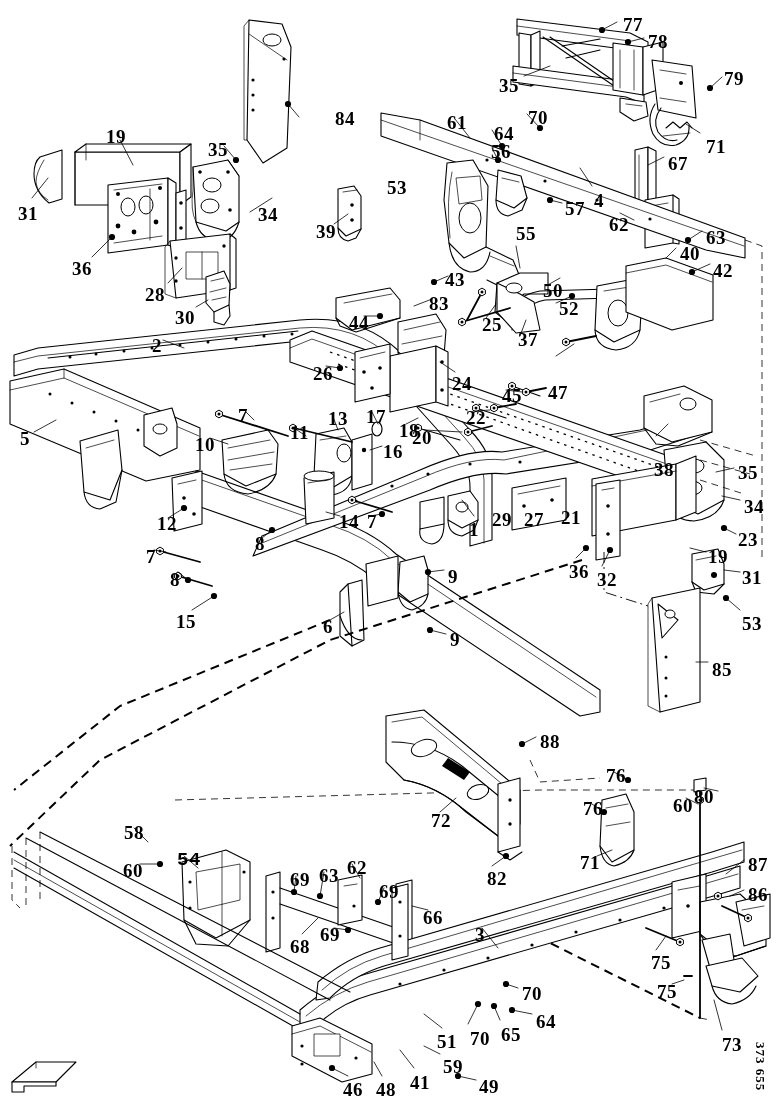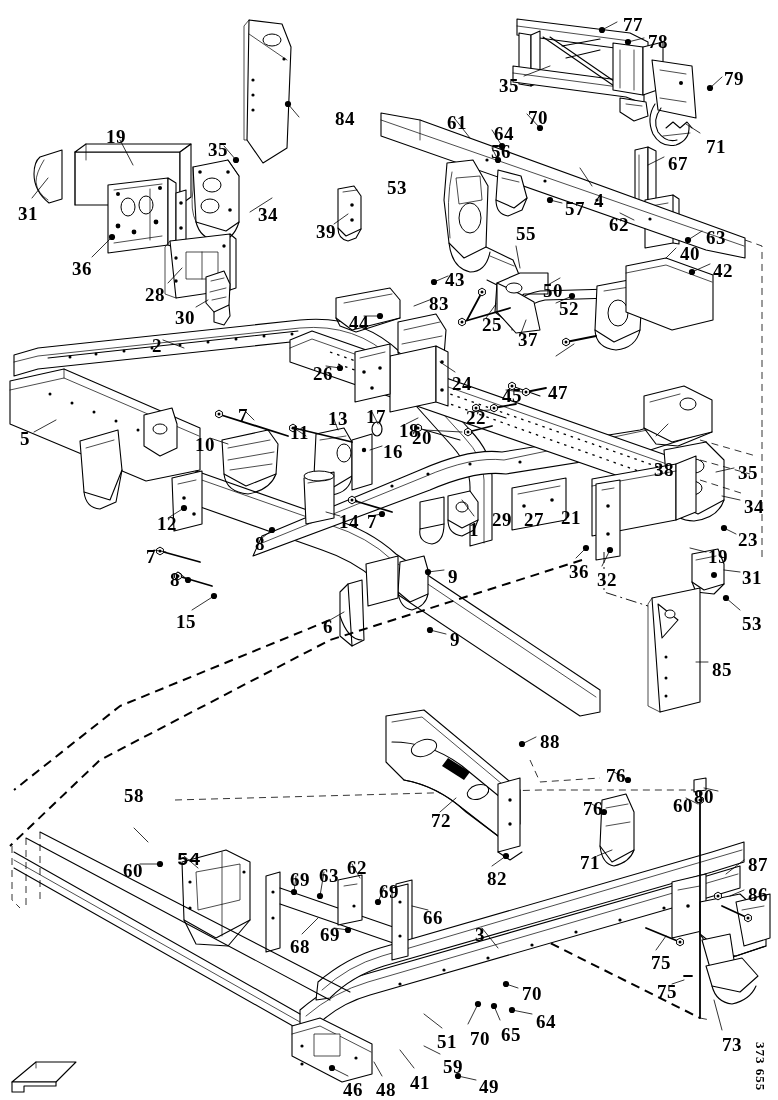--- a/index.html
+++ b/index.html
@@ -730,21 +730,21 @@
       <div class="callout" style="left: 654px; top: 431px; margin-top: 29px;">38</div>
       <div class="callout" style="left: 738px; top: 463px;">35</div>
       <div class="callout" style="left: 744px; top: 497px;">34</div>
       <div class="callout" style="left: 738px; top: 530px;">23</div>
       <div class="callout" style="left: 708px; top: 547px;">19</div>
       <div class="callout" style="left: 742px; top: 568px;">31</div>
       <div class="callout" style="left: 742px; top: 614px;">53</div>
       <div class="callout" style="left: 569px; top: 562px;">36</div>
       <div class="callout" style="left: 597px; top: 570px;">32</div>
       <div class="callout" style="left: 712px; top: 660px;">85</div>
-      <div class="callout" style="left: 124px; top: 786px;">58</div>
+      <div class="callout" style="left: 124px; top: 823px;">58</div>
       <div class="callout" style="left: 123px; top: 861px;">60</div>
       <div class="callout" style="left: 177px; top: 851px; font-family: Liberation Mono, monospace;">54</div>
       <div class="callout" style="left: 540px; top: 732px;">88</div>
       <div class="callout" style="left: 431px; top: 811px;">72</div>
       <div class="callout" style="left: 487px; top: 869px;">82</div>
       <div class="callout" style="left: 606px; top: 766px;">76</div>
       <div class="callout" style="left: 583px; top: 799px;">76</div>
       <div class="callout" style="left: 580px; top: 853px;">71</div>
       <div class="callout" style="left: 694px; top: 787px;">80</div>
       <div class="callout" style="left: 673px; top: 796px;">60</div>

